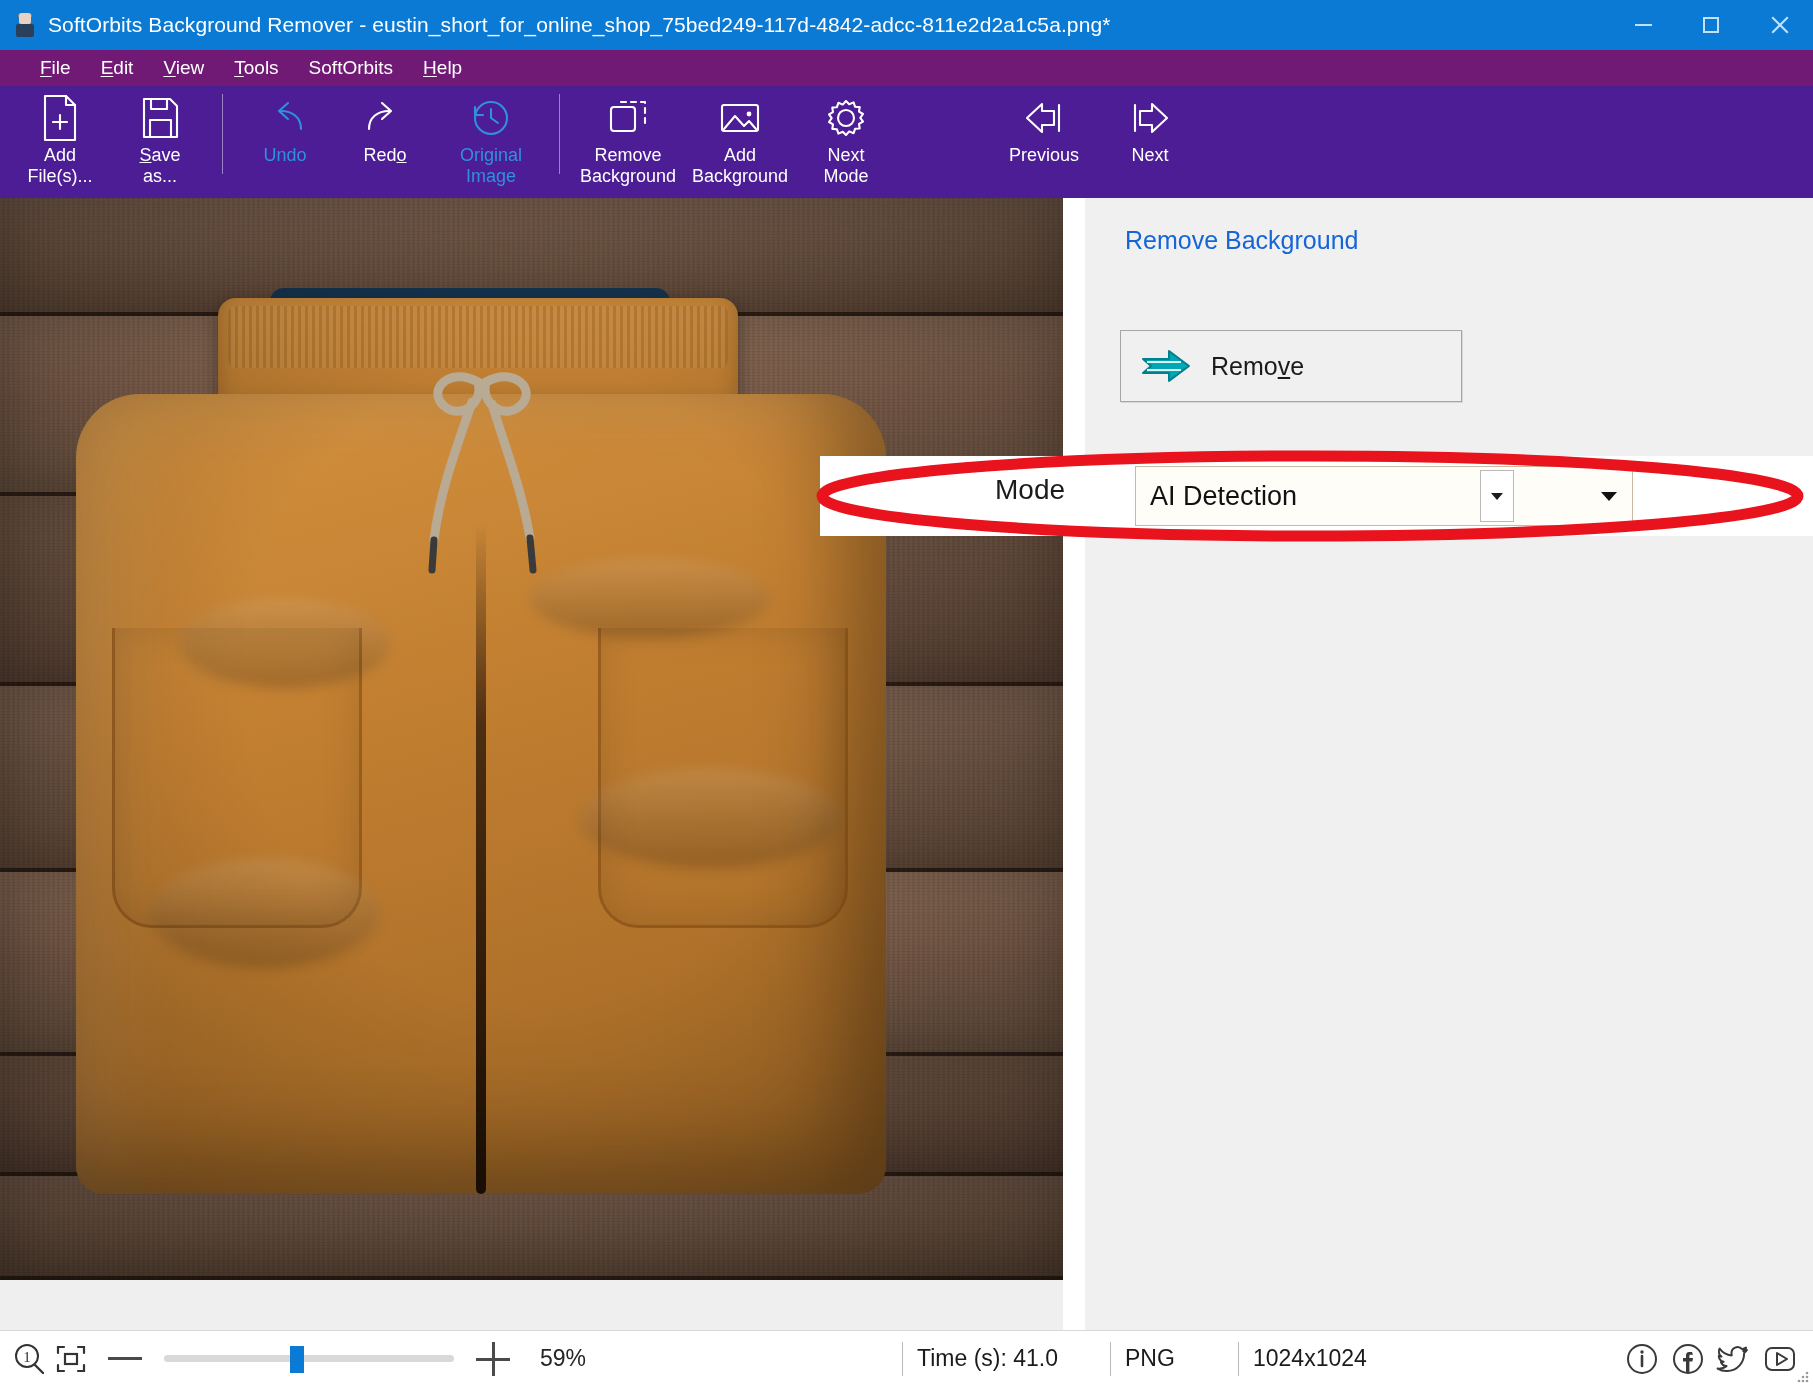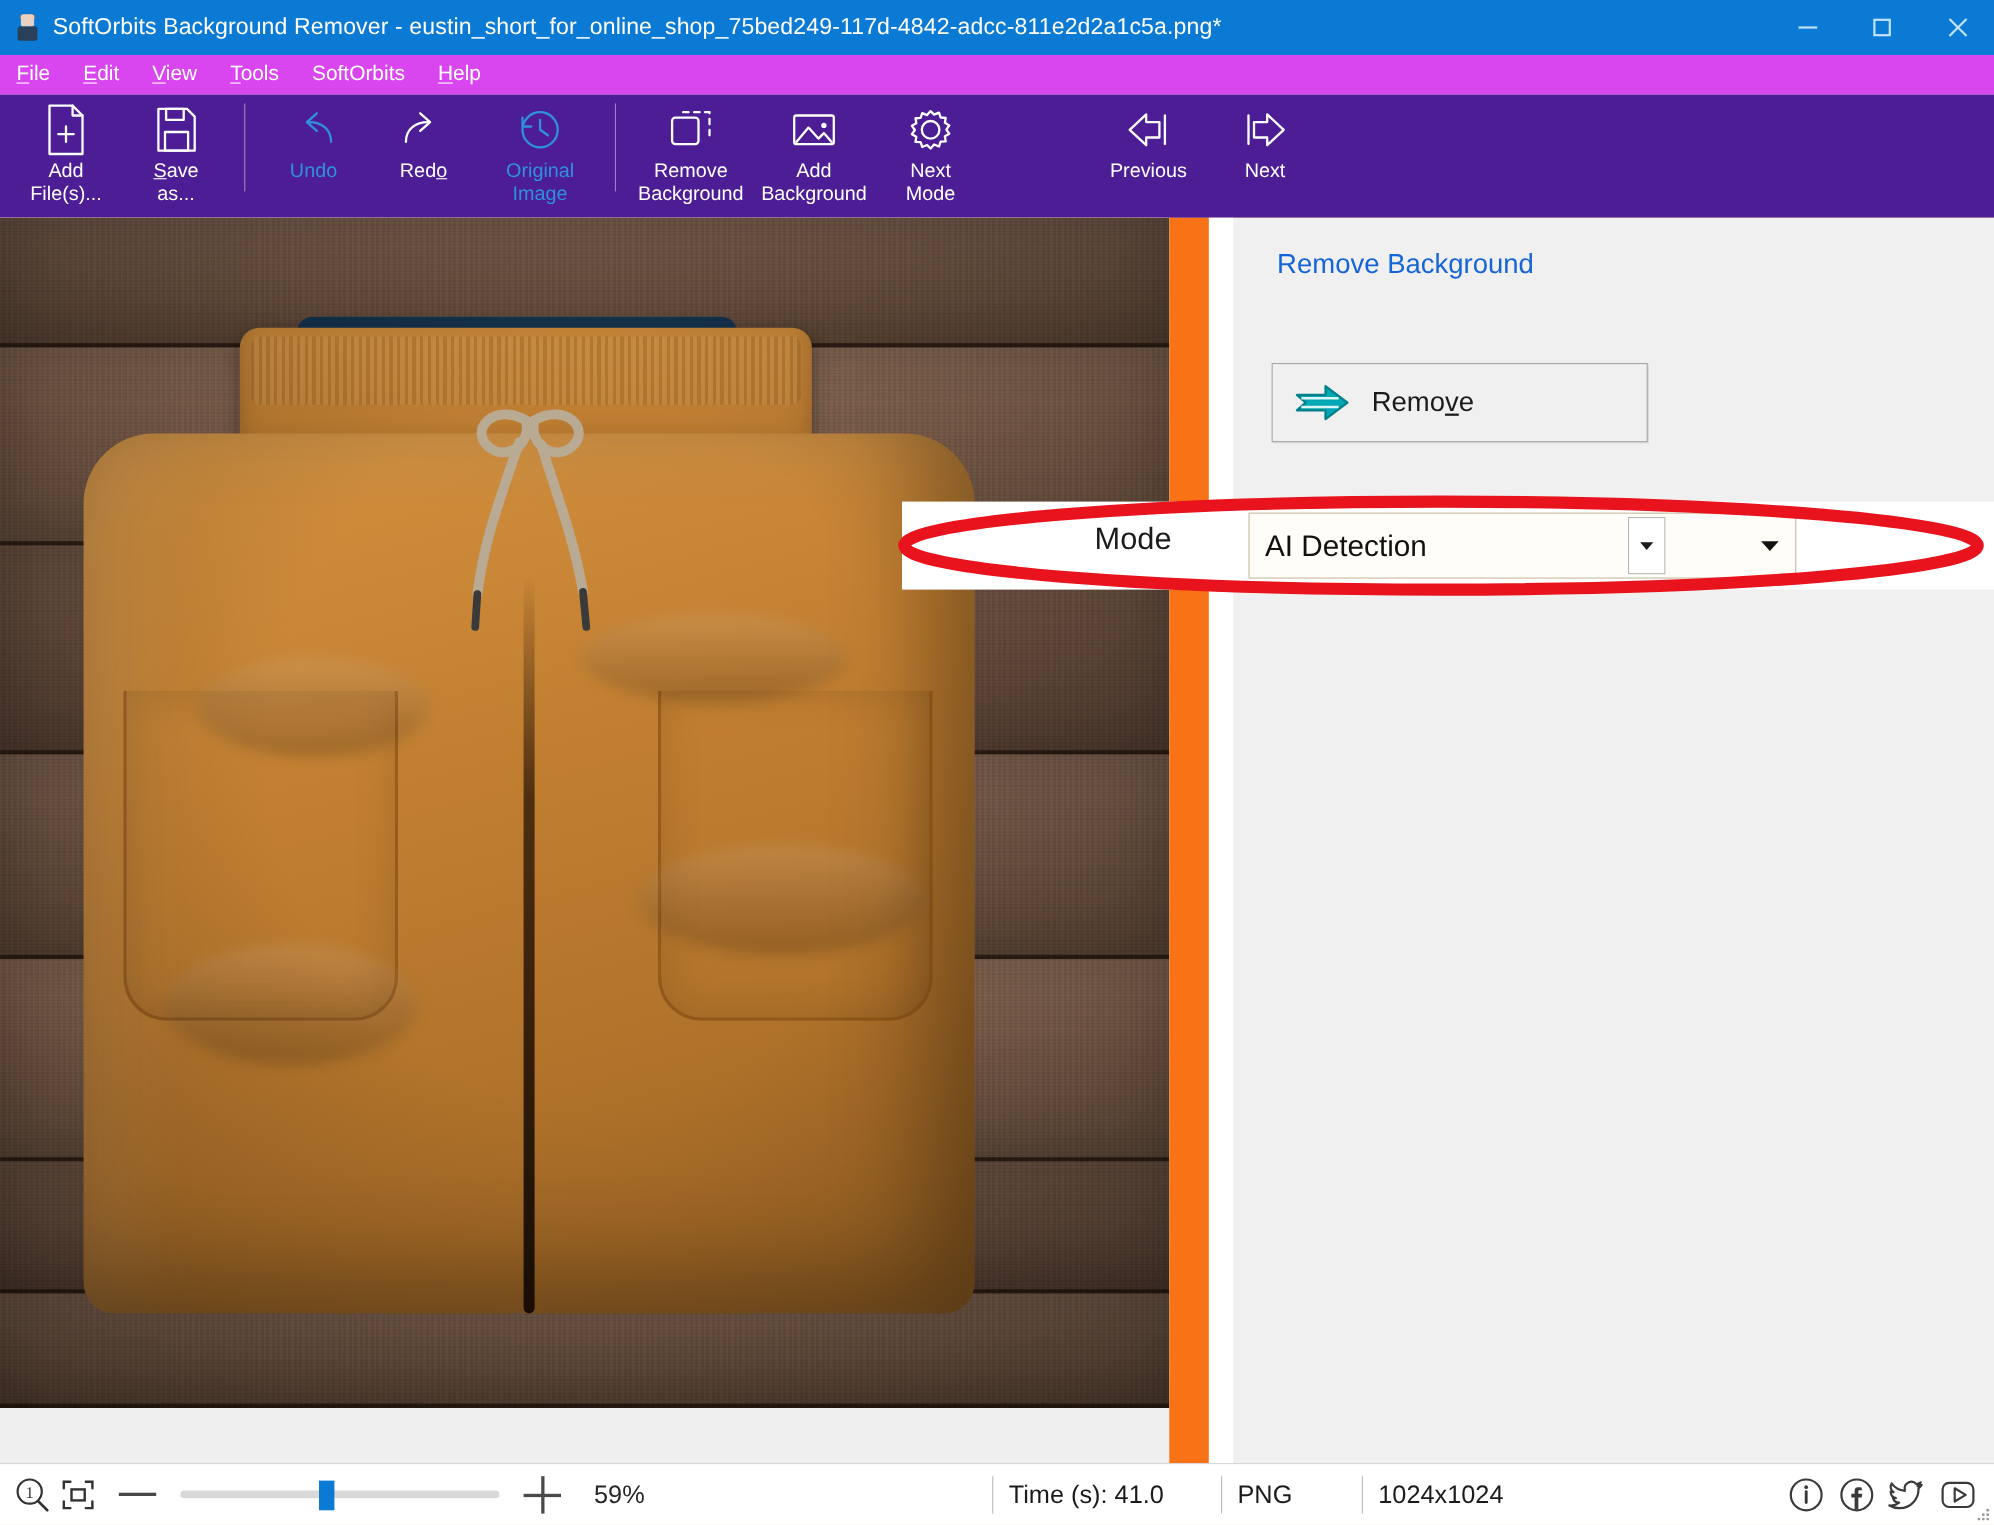--- a/index.html
+++ b/index.html
@@ -62,23 +62,23 @@
   .wbtn .cls:before, .wbtn .cls:after {
     content:""; position:absolute; left:-1px; top:8px;
     width: 22px; height: 0; border-top: 2px solid #bfe3ff;
   }
   .wbtn .cls:before { transform: rotate(45deg); }
   .wbtn .cls:after  { transform: rotate(-45deg); }
 
   
   .menubar {
     height: 36px;
-    background: #d946ef;
+    background: #701a75;
     display: flex; align-items: center;
-    padding-left: 15px;
+    padding-left: 40px;
     flex: 0 0 auto;
   }
   .menuitem {
     color: #ffffff;
     font-size: 19px;
     padding: 2px 16px 2px 0;
     margin-right: 14px;
     white-space: nowrap;
   }
   .menuitem u { text-decoration: underline; text-underline-offset: 2px; }
@@ -117,21 +117,21 @@
   .tbtn .tlabel {
     font-size: 18px; line-height: 21px;
     margin-top: 1px;
   }
   .tbtn .tlabel u { text-decoration: underline; }
   .tbtn svg { display: block; }
   .stroke { fill: none; stroke: #ffffff; stroke-width: 2.1; stroke-linecap: round; stroke-linejoin: round; }
   .stroke-dim { fill: none; stroke: #2f91dd; stroke-width: 2.1; stroke-linecap: round; stroke-linejoin: round; }
 
   
-  .workarea { flex: 1 1 auto; display: flex; position: relative; background: #f97316; min-height: 0; gap: 36px; }
+  .workarea { flex: 1 1 auto; display: flex; position: relative; background: #a3a3a3; min-height: 0; }
 
   
   .canvas {
     width: 1063px;
     position: relative;
     overflow: hidden;
     background: #efefef;
     flex: 0 0 auto;
   }
   .photo {

